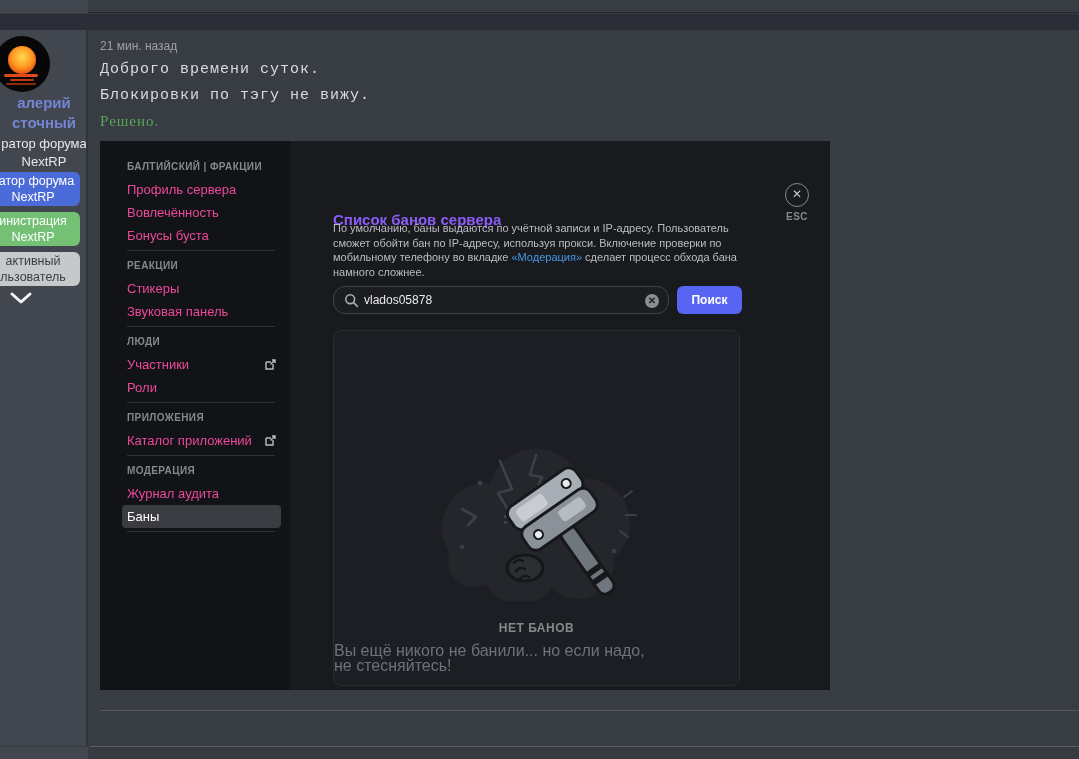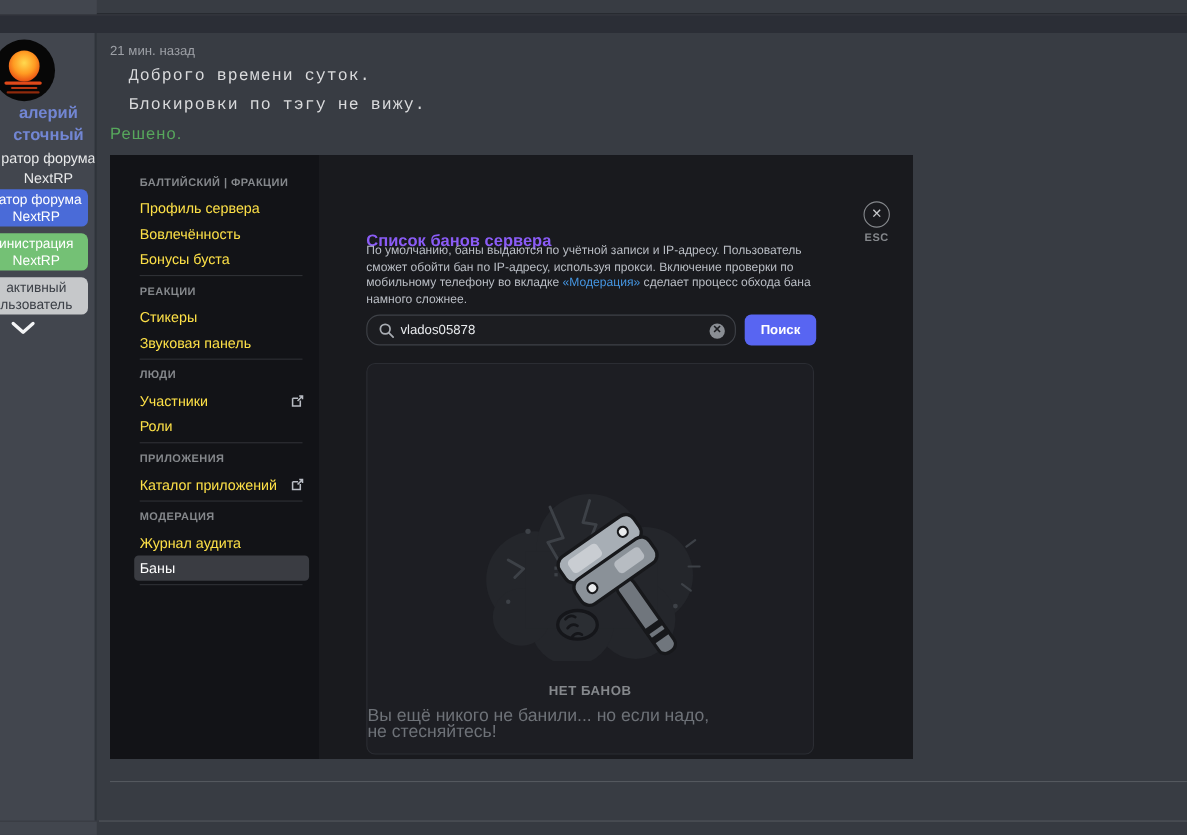--- a/index.html
+++ b/index.html
@@ -31,31 +31,31 @@
   .badge { position:absolute; left:-14px; width:94px; height:34px; border-radius:6px; text-align:center;
     font-size:12.5px; line-height:16px; padding-top:1px; color:#fff; font-weight:400; }
   .badge-blue  { top:142px; background:#4a6bd8; }
   .badge-green { top:182px; background:#74c175; }
   .badge-gray  { top:222px; background:#c6c8ca; color:#3b3f46; }
   .chev { position:absolute; left:8px; top:260px; width:26px; height:16px; cursor:pointer; }
 
   
   .content { position:absolute; left:90px; top:0; width:989px; height:716px; }
   .timestamp { position:absolute; left:10px; top:9px; font-size:12px; color:#9da0a6; }
-  .msg { position:absolute; left:10px; font-family:"Liberation Mono", monospace; font-size:15px; color:#d9dadc; letter-spacing:1px;margin-left:17px; }
+  .msg { position:absolute; left:10px; font-family:"Liberation Mono", monospace; font-size:15px; color:#d9dadc; letter-spacing:1px; }
   .m1 { top:31px; } .m2 { top:57px; }
-  .resolved { position:absolute; left:10px; top:83px; font-family:Liberation Sans, sans-serif; font-size:15px; color:#57a75c; letter-spacing:1px; }
+  .resolved { position:absolute; left:10px; top:83px; font-family:Liberation Serif, serif; font-size:15px; color:#57a75c; letter-spacing:1px; }
   .content-divider { position:absolute; left:10px; top:680px; width:979px; height:1px; background:#54585e; }
 
   
   .discord { position:absolute; left:10px; top:111px; width:730px; height:549px; overflow:hidden; background:#191a1e; }
 
   .d-sidebar { position:absolute; left:0; top:0; width:190px; height:549px; background:#121317; padding:11px 0 0 27px; }
   .d-h { height:26px; line-height:30px; font-size:10px; font-weight:bold; color:#85888c; letter-spacing:.4px; }
-  .d-item { position:relative; width:156px; height:23px; line-height:23px; font-size:13px; color:#fde047; border-radius:4px; cursor:pointer; }
+  .d-item { position:relative; width:156px; height:23px; line-height:23px; font-size:13px; color:#ec4899; border-radius:4px; cursor:pointer; }
   .d-item.selected { background:#3a3c42; color:#ffffff; margin-left:-5px; padding-left:5px; width:159px; }
   .d-div { width:148px; height:1px; background:#2e3035; margin:3px 0 0 0; }
   .ext { position:absolute; right:6px; top:5px; width:13px; height:13px; }
 
   .d-content { position:absolute; left:190px; top:0; width:540px; height:549px; background:#191a1e; }
   .esc-wrap { position:absolute; left:483px; top:42px; width:48px; text-align:center; cursor:pointer; }
   .esc-circle { width:24px; height:24px; margin:0 auto; border:1.5px solid #85888c; border-radius:50%;
     color:#c7c9cc; font-size:12px; line-height:21px; text-align:center; }
   .esc-label { margin-top:4px; font-size:10px; font-weight:bold; color:#85888c; letter-spacing:.5px; }
 

